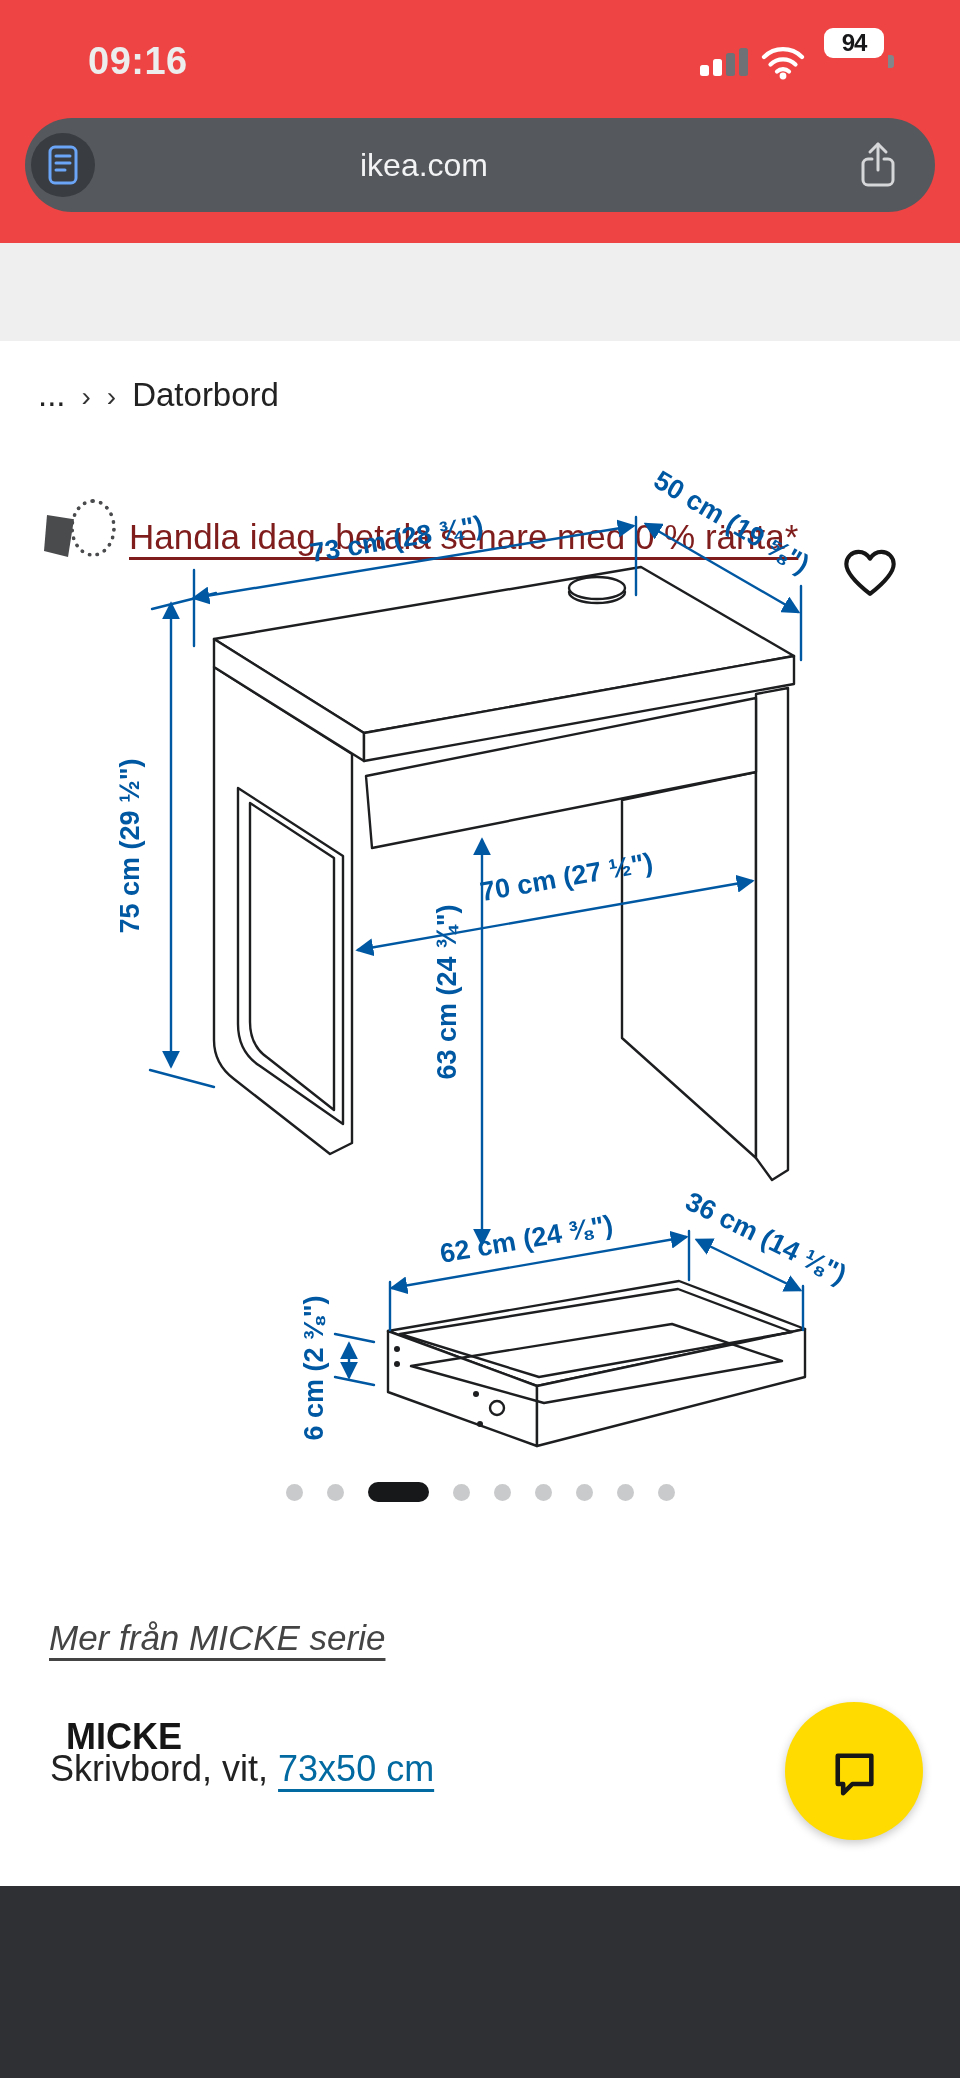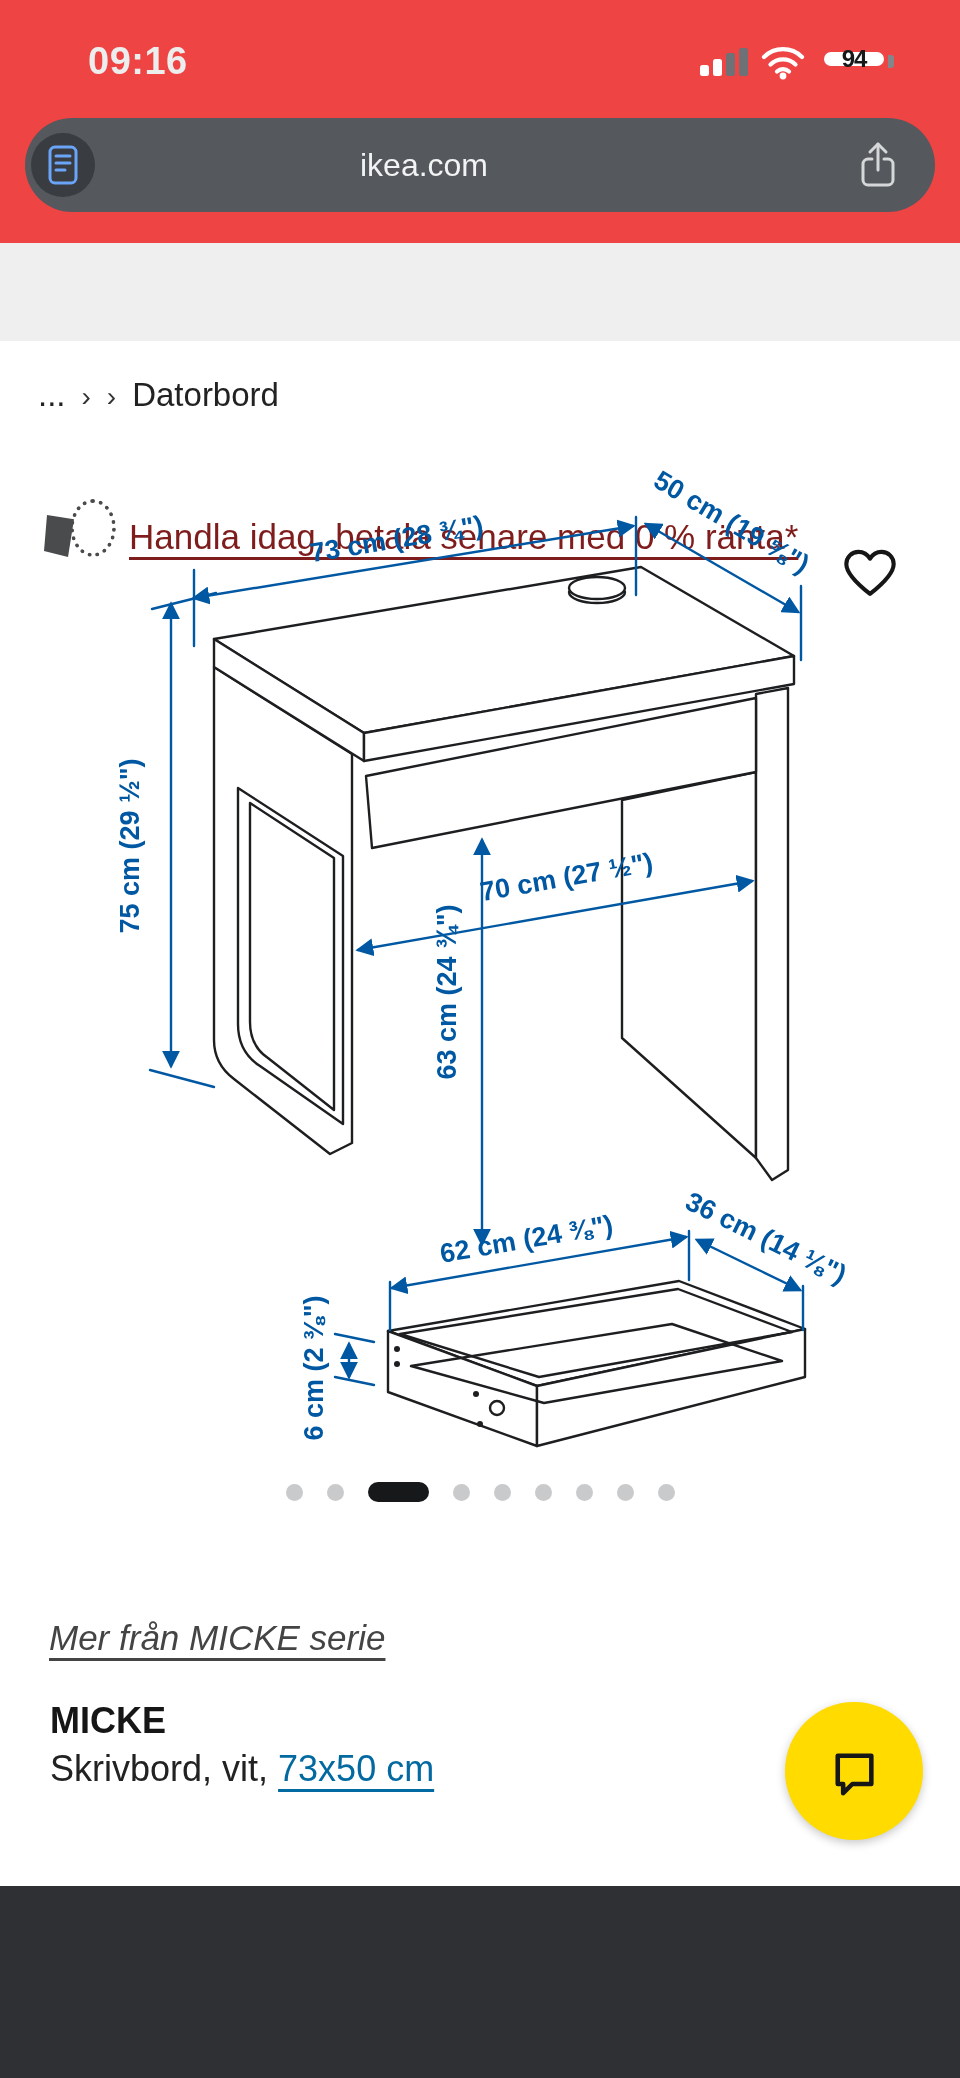--- a/index.html
+++ b/index.html
@@ -2,21 +2,21 @@
 <html><head>
 <meta charset="utf-8">
 <style>
   html,body{margin:0;padding:0;background:#111;}
   .screen{position:relative;width:960px;height:2078px;background:#fff;overflow:hidden;
           font-family:"Liberation Sans",sans-serif;}
   
   .chrome-top{position:absolute;left:0;top:0;width:960px;height:243px;background:#ef4444;}
   .time{position:absolute;left:88px;top:40px;font-size:38px;font-weight:700;color:#eceded;letter-spacing:.5px;}
   .sig{position:absolute;bottom:0;border-radius:2.5px;width:9px;}
-  .battery{position:absolute;left:824px;top:52px;width:60px;height:14px;border-radius:9px;background:#fff;
+  .battery{position:absolute;left:824px;top:28px;width:60px;height:30px;border-radius:9px;background:#fff;
            display:flex;align-items:center;justify-content:center;font-size:24px;font-weight:700;color:#17181a;letter-spacing:-1px;}
   .batt-nub{position:absolute;left:888px;top:55px;width:6px;height:13px;border-radius:0 3px 3px 0;background:#83868a;}
   .addr-pill{position:absolute;left:25px;top:118px;width:910px;height:94px;border-radius:47px;background:#55585c;}
   .reader-circle{position:absolute;left:31px;top:133px;width:64px;height:64px;border-radius:50%;background:#393c40;
                  display:flex;align-items:center;justify-content:center;}
   .url{position:absolute;left:0;top:118px;width:848px;height:94px;display:flex;align-items:center;justify-content:center;
        color:#f2f3f4;font-size:32px;}
   .share{position:absolute;left:858px;top:140px;}
   
   .banner{position:absolute;left:0;top:243px;width:960px;height:98px;background:#efeff0;}
@@ -33,21 +33,21 @@
   
   .drawing{position:absolute;left:0;top:430px;}
   .heart-btn{position:absolute;left:841px;top:547px;width:58px;height:52px;background:none;border:none;padding:0;cursor:pointer;}
   
   .carousel{position:absolute;left:0;top:1482px;width:960px;display:flex;justify-content:center;align-items:center;gap:24px;}
   .carousel .dot{width:17px;height:17px;border-radius:50%;background:#c9cacb;}
   .carousel .dot.active{width:61px;height:20px;border-radius:10px;background:#17181a;}
   
   .series-link{position:absolute;left:49px;top:1618px;font-size:35px;color:#444;text-decoration:underline;
                text-underline-offset:8px;text-decoration-thickness:2.5px;font-style:italic;}
-  .prod-name{position:absolute;left:50px;top:1700px;font-size:36px;font-weight:700;color:#161616;margin:0;}
+  .prod-name{position:absolute;left:50px;top:1700px;font-size:36px;font-weight:700;color:#161616;margin:16px;}
   .prod-desc{position:absolute;left:50px;top:1748px;font-size:36px;color:#222;}
   .size-link{color:#0369a1;text-decoration:underline;text-underline-offset:8px;text-decoration-thickness:2.5px;}
   .price{position:absolute;left:53px;top:1941px;font-size:88px;font-weight:700;color:#161616;letter-spacing:-3px;line-height:1;}
   .chat-fab{position:absolute;left:785px;top:1702px;width:138px;height:138px;border-radius:50%;background:#FFDB00;
             border:none;display:flex;align-items:center;justify-content:center;cursor:pointer;
             box-shadow:0 3px 10px rgba(0,0,0,.22);}
   
   .toolbar{position:absolute;left:0;top:1886px;width:960px;height:192px;background:#2e3033;}
 </style>
 </head>

